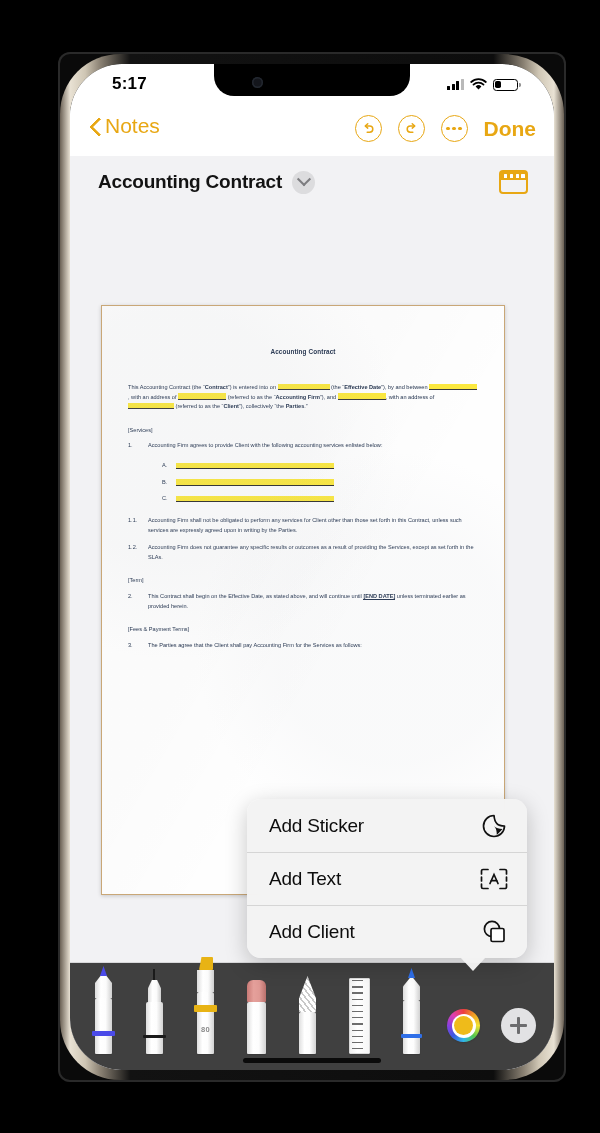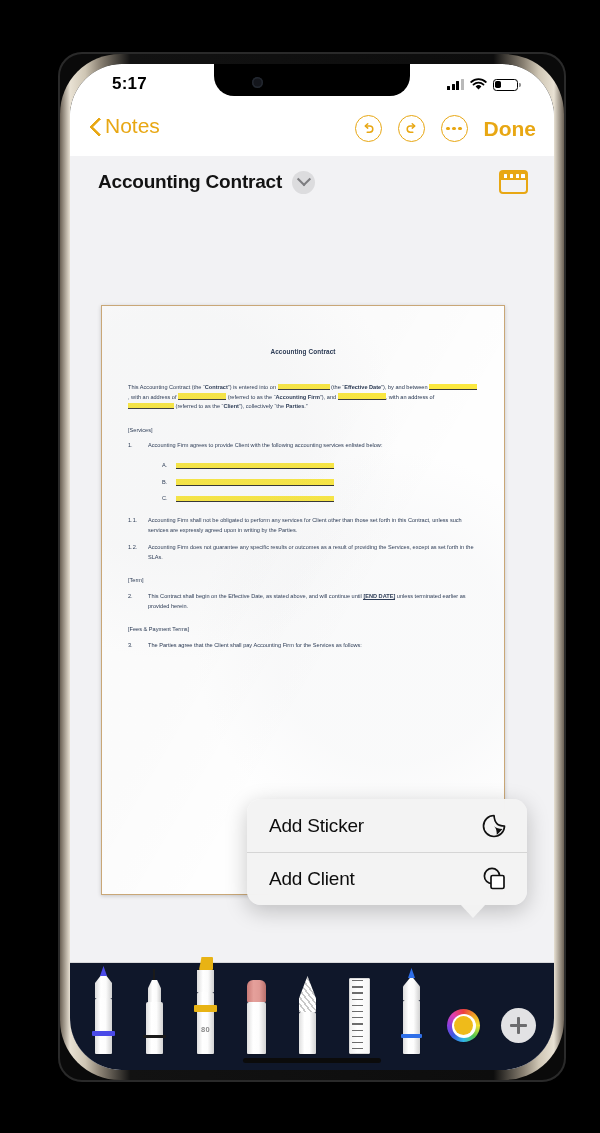--- a/index.html
+++ b/index.html
@@ -14,21 +14,21 @@
   
   .stage {
     position: relative;
     width: 600px; height: 1133px;
     background: #000;
   }
   .phone {
     position: absolute;
     left: 58px; top: 52px;
     width: 508px; height: 1030px;
-    border-radius: 24px;
+    border-radius: 12px;
     background: #0a0a0a;
     box-shadow: inset 0 0 0 2px #2a2a2a;
   }
   .phone-band {
     position: absolute;
     left: 2px; top: 2px; right: 2px; bottom: 2px;
     border-radius: 60px;
     background: linear-gradient(90deg,#6b6155 0%, #e9e2d4 2%, #cfc6b4 5%, #8a8173 8%,
                                 #121212 14%, #0d0d0d 86%, #8a8173 92%, #cfc6b4 95%,
                                 #e9e2d4 98%, #6b6155 100%);
@@ -269,21 +269,21 @@
     position:absolute; left: 50%; margin-left: 73px; bottom: -13px;
     width: 0; height: 0;
     border-left: 13px solid transparent;
     border-right: 13px solid transparent;
     border-top: 14px solid rgba(243,243,243,0.97);
   }
 
   
   .markup-bar {
     position: absolute; left:0; right:0; bottom: 0; height: 108px;
-    background: #0f172a;
+    background: #404040;
     border-top: 1px solid #d8d8da;
     z-index: 28;
     font-weight: bold;
   }
   .tools {
     position:absolute; left: 12px; right: 12px; top: 0; bottom: 16px;
     display:flex; align-items: flex-end; justify-content: space-between;
     padding: 0 6px;
   }
   .tool { width: 30px; position: relative; height: 82px; cursor: pointer; }
@@ -571,20 +571,37 @@
               <div class="popup-row">
                 <span class="lbl">Add Sticker</span>
                 <span class="ico">
                   <svg width="26" height="26" viewBox="0 0 26 26">
                     <path d="M13 2.5 a10.5 10.5 0 1 0 10.5 10.5 c-3.2 0 -5.6 -0.4 -7.6 -2.4 c-2 -2 -2.6 -4.5 -2.9 -8.1 Z" fill="none" stroke="#111" stroke-width="1.7" stroke-linejoin="round"></path>
                     <path d="M13.2 13.2 c2.1 2.1 4.6 2.6 8.4 2.7 L15.8 22 c -0.1 -3.8 -0.5 -6.7 -2.6 -8.8 Z" fill="#111"></path>
                   </svg>
                 </span>
               </div>
 
+              <div class="popup-row">
+                <span class="lbl">Add Text</span>
+                <span class="ico">
+                  <svg width="28" height="22" viewBox="0 0 28 22">
+                    <g fill="none" stroke="#111" stroke-width="1.7" stroke-linecap="round">
+                      <path d="M8 1.5 H3 a1.5 1.5 0 0 0 -1.5 1.5 V6"></path>
+                      <path d="M20 1.5 H25 a1.5 1.5 0 0 1 1.5 1.5 V6"></path>
+                      <path d="M8 20.5 H3 a1.5 1.5 0 0 1 -1.5 -1.5 V16"></path>
+                      <path d="M20 20.5 H25 a1.5 1.5 0 0 0 1.5 -1.5 V16"></path>
+                      <path d="M1.5 9 V13"></path>
+                        <path d="M26.5 9 V13"></path>
+                      <path d="M10 15.5 L14 6.5 L18 15.5"></path>
+                      <path d="M11.4 12.6 H16.6"></path>
+                    </g>
+                  </svg>
+                </span>
+              </div>
 
 
               <div class="popup-row">
                 <span class="lbl">Add Client</span>
                 <span class="ico">
                   <svg width="26" height="26" viewBox="0 0 26 26">
                     <circle cx="11" cy="10" r="7.6" fill="none" stroke="#111" stroke-width="1.7"></circle>
                     <rect x="10" y="9.5" width="13" height="13" rx="1.6" fill="#fff" stroke="#111" stroke-width="1.7"></rect>
                   </svg>
                 </span>

